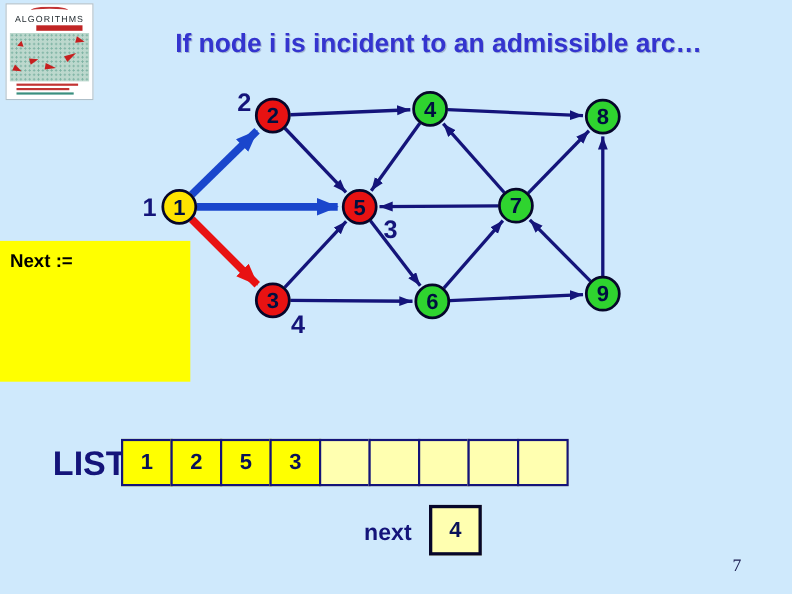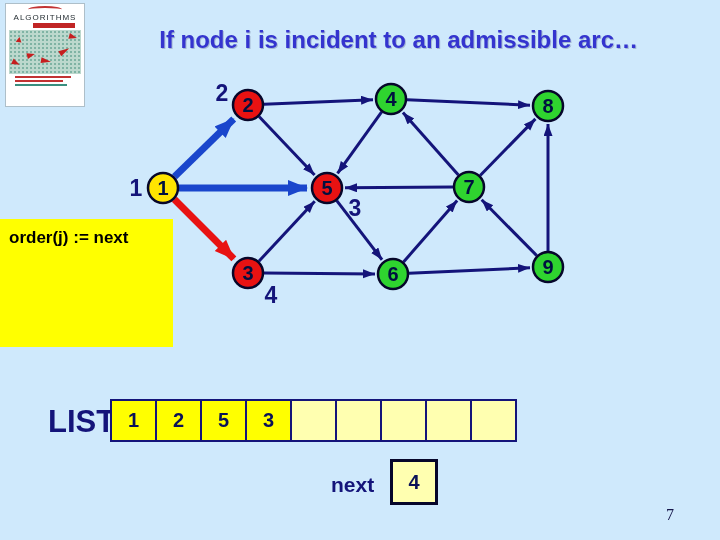--- a/index.html
+++ b/index.html
@@ -5,21 +5,21 @@
   html,body{margin:0;padding:0;}
   body{
     width:720px;height:540px;position:relative;overflow:hidden;
     background:var(--background,#cfe9fc);
     font-family:"Liberation Sans",sans-serif;
   }
   .abs{position:absolute;}
 
   
   .book-cover{
-    left:5px;top:3px;width:80px;height:104px;
+    left:5px;top:3px;width:80px;height:88px;
     background:#fff;border:1px solid #aebfc9;box-sizing:border-box;
     padding:2px 3px;z-index:3;
   }
   .bc-squiggle{width:34px;height:5px;margin:0 auto;border-top:2px solid #c23333;border-radius:50%;}
   .bc-title{font-size:8px;letter-spacing:1px;color:#1d262b;text-align:center;white-space:nowrap;overflow:hidden;}
   .bc-redbar{width:42px;height:5px;background:#c12525;margin:1px 2px 2px 24px;}
   .bc-art{
     position:relative;height:44px;
     background-color:#bcd8cd;
     background-image:radial-gradient(circle,#7fb3a4 28%,rgba(255,255,255,0) 34%);
@@ -156,21 +156,21 @@
     <text x="393" y="281" text-anchor="middle" class="node-num">6</text>
     <circle cx="469" cy="187" r="15" fill="#2fd42f" stroke="#06062a" stroke-width="2.5"></circle>
     <text x="469" y="194" text-anchor="middle" class="node-num">7</text>
     <circle cx="548" cy="106" r="15" fill="#2fd42f" stroke="#06062a" stroke-width="2.5"></circle>
     <text x="548" y="113" text-anchor="middle" class="node-num">8</text>
     <circle cx="548" cy="267" r="15" fill="#2fd42f" stroke="#06062a" stroke-width="2.5"></circle>
     <text x="548" y="274" text-anchor="middle" class="node-num">9</text>
   </svg>
 
 <div class="abs rules-box">
-  <div class="rule-line">order(j) := next</div>
+  <div class="rule-line">Next :=</div>
 </div>
 
 <div class="abs list-label">LIST</div>
 <div class="abs list-cells" id="list-cells">
     <div class="cell filled">1</div>
     <div class="cell filled">2</div>
     <div class="cell filled">5</div>
     <div class="cell filled">3</div>
     <div class="cell"></div>
     <div class="cell"></div>

